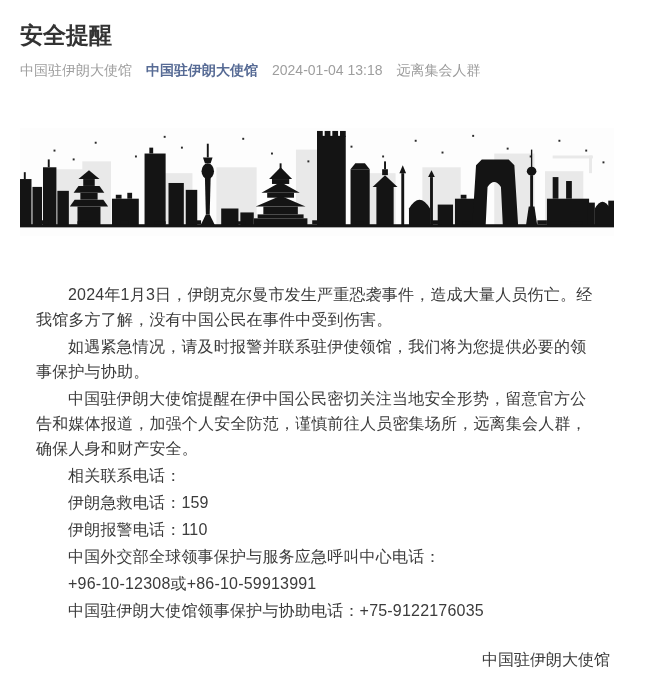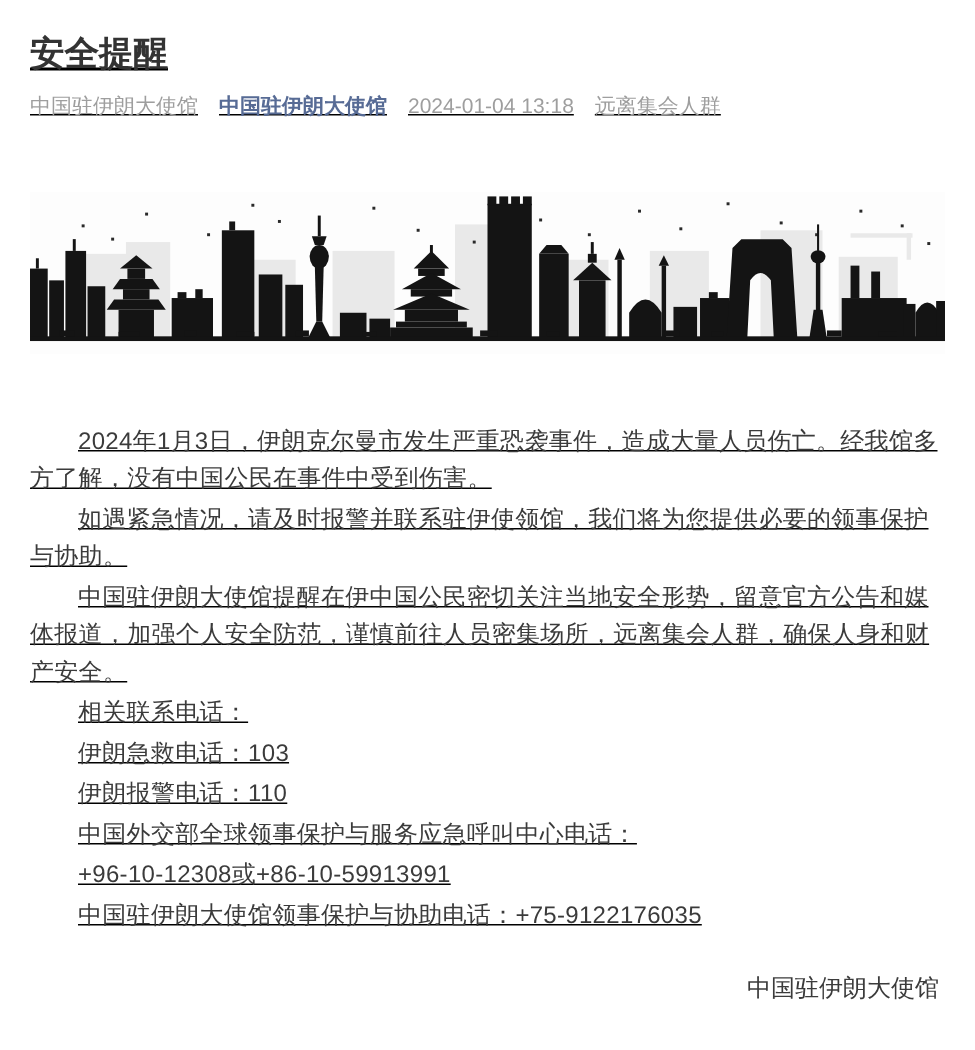--- a/index.html
+++ b/index.html
@@ -5,21 +5,21 @@
   * { margin: 0; padding: 0; box-sizing: border-box; }
   html, body { background: #ffffff; }
   .page {
     position: relative;
     width: 650px;
     height: 700px;
     overflow: hidden;
     background: #ffffff;
     font-family: "Liberation Sans", "DejaVu Sans", sans-serif;
   }
-  .inner { padding: 20px 20px 0 20px; text-decoration: underline; }
+  .inner { padding: 20px 36px 0 20px; }
 
   .title {
     font-size: 23px;
     font-weight: 700;
     color: #333333;
     line-height: 30px;
   }
 
   .meta {
     display: flex;
@@ -43,21 +43,21 @@
     cursor: pointer;
   }
   .banner svg { display: block; width: 100%; height: 108px; }
 
   .bodytext { margin-top: 46px; }
   .bodytext p {
     font-size: 16px;
     line-height: 25px;
     color: #3b3b3b;
     text-indent: 2em;
-    margin: 2px 0;
+    margin: 2px 16px;
     letter-spacing: 0.2px;
   }
 
   .signature {
     margin-top: 24px;
     padding-right: 4px;
     text-align: right;
   }
   .signature .sig-block {
     display: inline-block;
@@ -214,21 +214,21 @@
             <rect x="575" y="95" width="12" height="3"></rect>
         </g>
       </svg>
     </figure>
 
     <div class="bodytext">
       <p>2024年1月3日，伊朗克尔曼市发生严重恐袭事件，造成大量人员伤亡。经我馆多方了解，没有中国公民在事件中受到伤害。</p>
       <p>如遇紧急情况，请及时报警并联系驻伊使领馆，我们将为您提供必要的领事保护与协助。</p>
       <p>中国驻伊朗大使馆提醒在伊中国公民密切关注当地安全形势，留意官方公告和媒体报道，加强个人安全防范，谨慎前往人员密集场所，远离集会人群，确保人身和财产安全。</p>
       <p>相关联系电话：</p>
-      <p>伊朗急救电话：103</p>
+      <p>伊朗急救电话：159</p>
       <p>伊朗报警电话：110</p>
       <p>中国外交部全球领事保护与服务应急呼叫中心电话：</p>
       <p>+96-10-12308或+86-10-59913991</p>
       <p>中国驻伊朗大使馆领事保护与协助电话：+75-9122176035</p>
     </div>
 
     <div class="signature">
       <div class="sig-block">
         <div>中国驻伊朗大使馆</div>
       </div>

